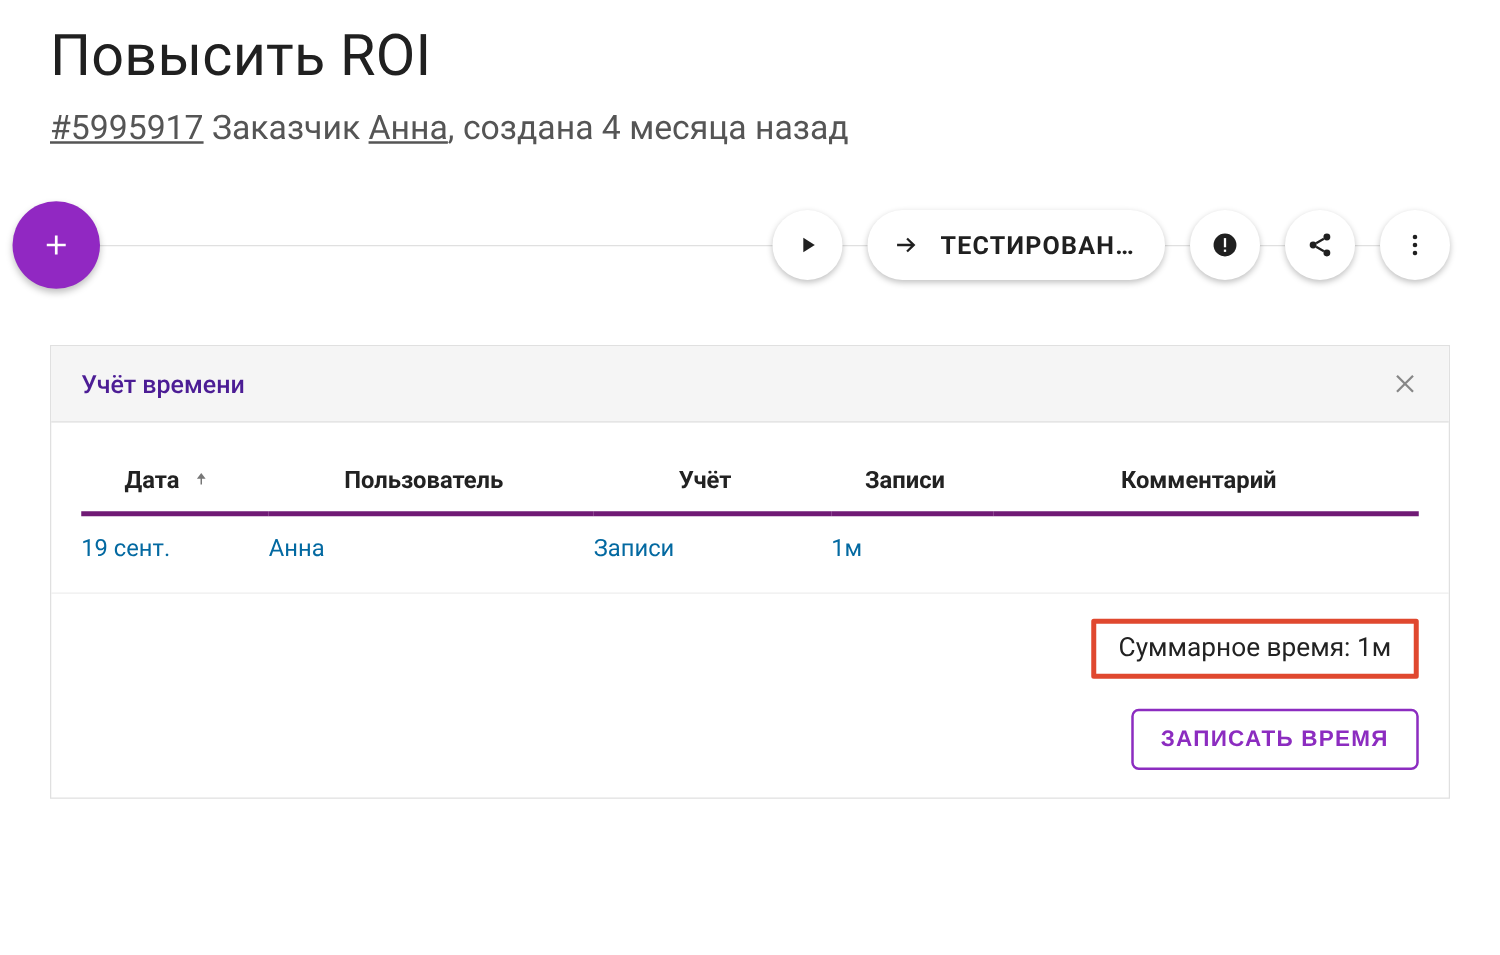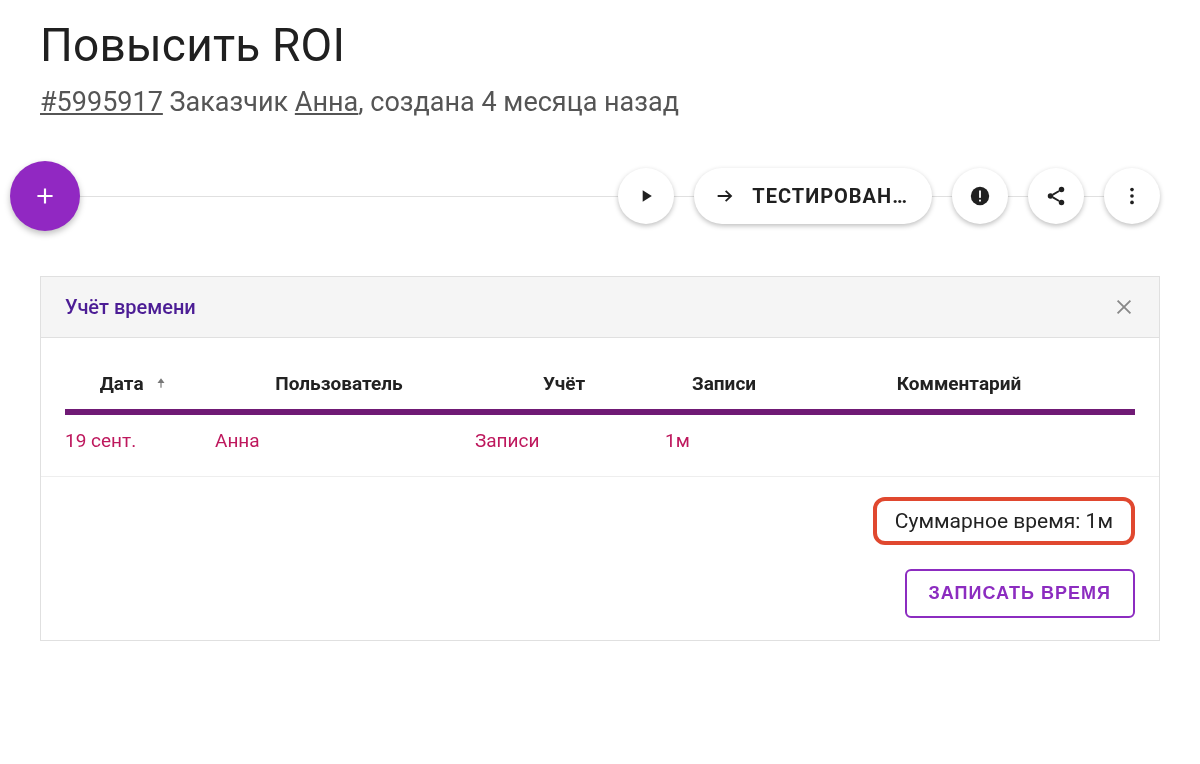--- a/index.html
+++ b/index.html
@@ -118,36 +118,36 @@
   }
   table.tt th {
     text-align: center;
     font-weight: 700;
     padding: 14px 12px 14px 0;
     color: #222;
   }
   table.tt th .sort { margin-left: 6px; color: #777; }
   table.tt td {
     padding: 14px 12px 14px 0;
-    border-top: 6px solid #701a75;
-    color: #be185d;
+    border-top: 4px solid #701a75;
+    color: #0369a1;
   }
   .col-date { width: 150px; }
   .col-user { width: 260px; }
   .col-role { width: 190px; }
   .col-time { width: 130px; }
   .footer-row {
     border-top: 1px solid #eee;
     padding: 20px 24px;
     display: flex;
     justify-content: flex-end;
   }
   .total-badge {
     border: 4px solid #e0482f;
-    border-radius: 12px;
+    border-radius: 2px;
     padding: 8px 18px;
     font-size: 21px;
     color: #222;
     text-align: center;
   }
   .action-row {
     padding: 4px 24px 22px 24px;
     display: flex;
     justify-content: flex-end;
   }

